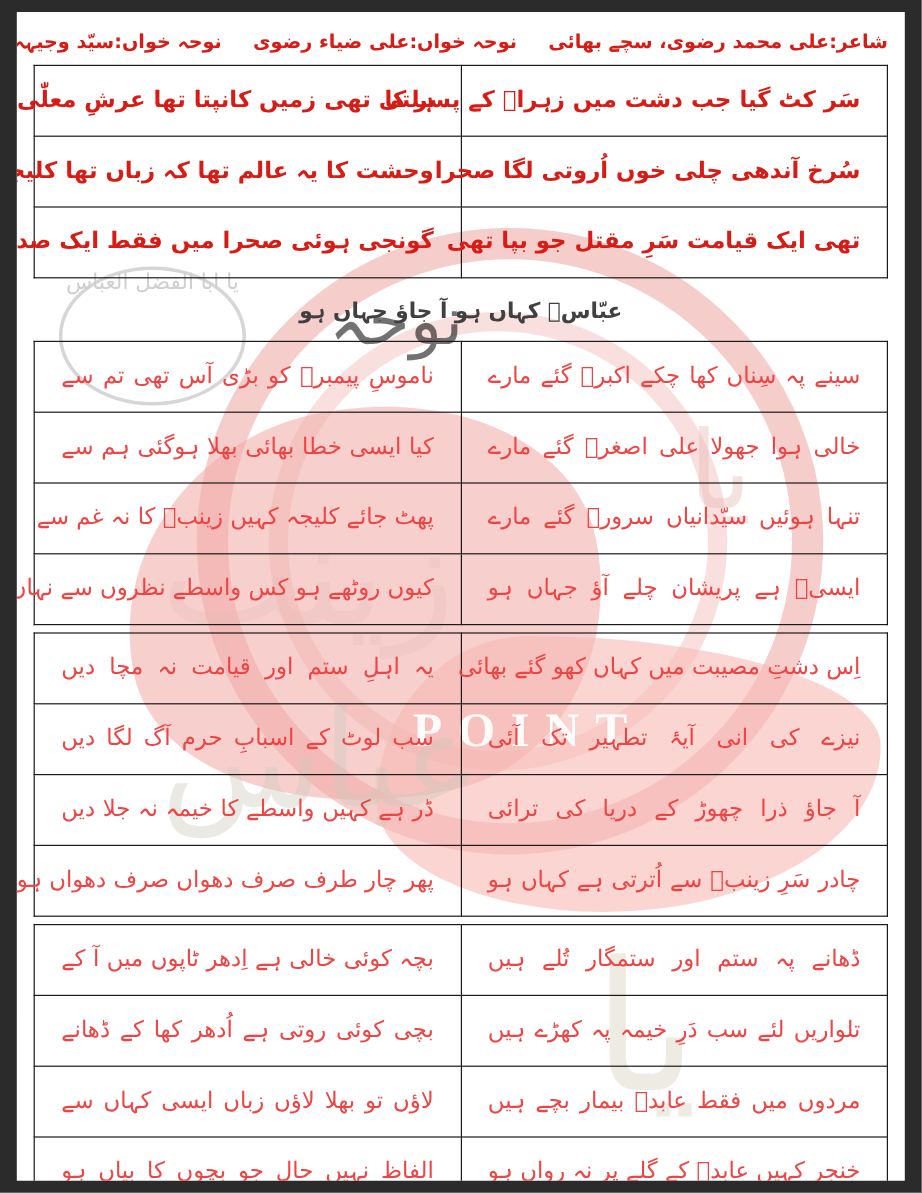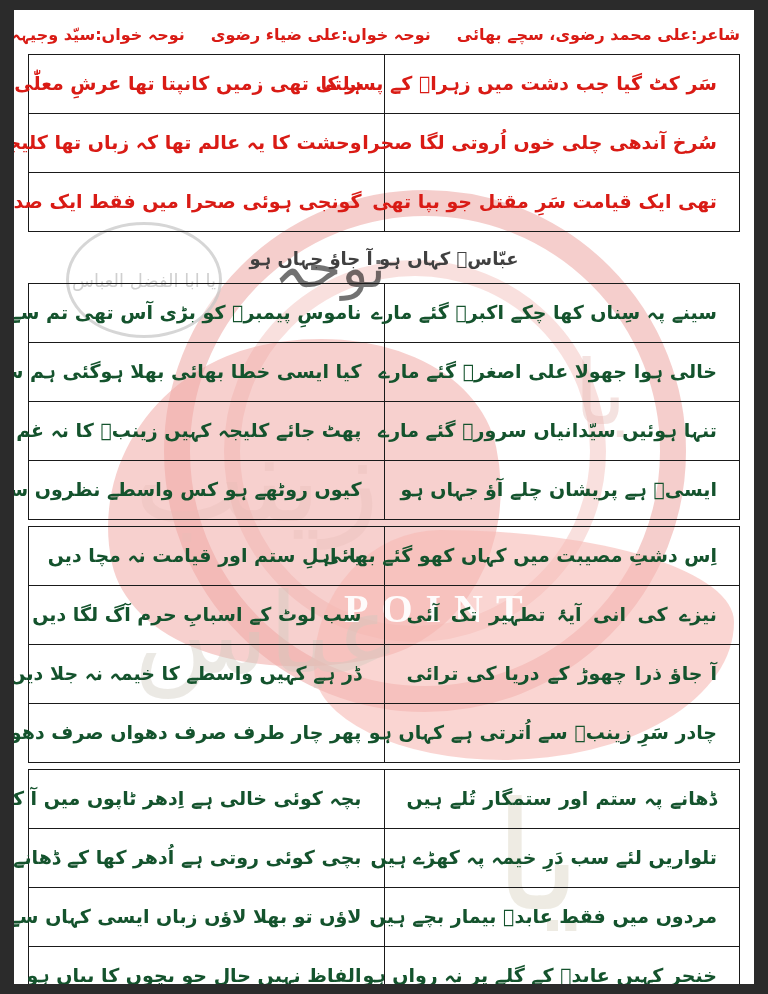--- a/index.html
+++ b/index.html
@@ -72,28 +72,27 @@
     left: 210px;
     top: 250px;
     width: 350px;
     height: 350px;
     border: 16px solid #eda6a0;
     border-radius: 50%;
     opacity: .35;
   }
   .wm-seal {
     position: absolute;
-    left: 52px;
+    left: 35px;
     top: 212px;
     width: 150px;
     height: 110px;
     border: 3px solid #c9c9c9;
     border-radius: 50%;
     display: flex;
-    align-items: center;
     justify-content: center;
     opacity: .75;
     background: rgba(255,255,255,.5);
   }
   .wm-seal span {
     font-size: 18px;
     color: #bfbfbf;
     white-space: nowrap;
     font-family: "DejaVu Sans", "Liberation Sans", sans-serif;
   }
@@ -164,23 +163,22 @@
   }
   table.verse td.c { width: 50%; }
 
   
   .stanza-red td {
     color: #d91b15;
     font-weight: bold;
     font-size: 18px;
   }
   .stanza-black td {
-    color: #14532d;
+    color: #ef4444;
     font-size: 18px;
-    font-weight: bold;
   }
 
   .refrain {
     direction: rtl;
     text-align: center;
     color: #404040;
     font-weight: bold;
     font-size: 18px;
     padding: 16px 0 14px 0;
     font-family: "DejaVu Sans", "Liberation Sans", sans-serif;

